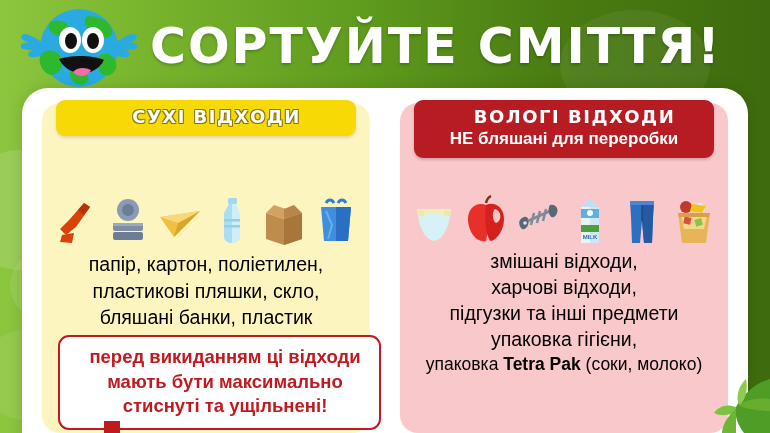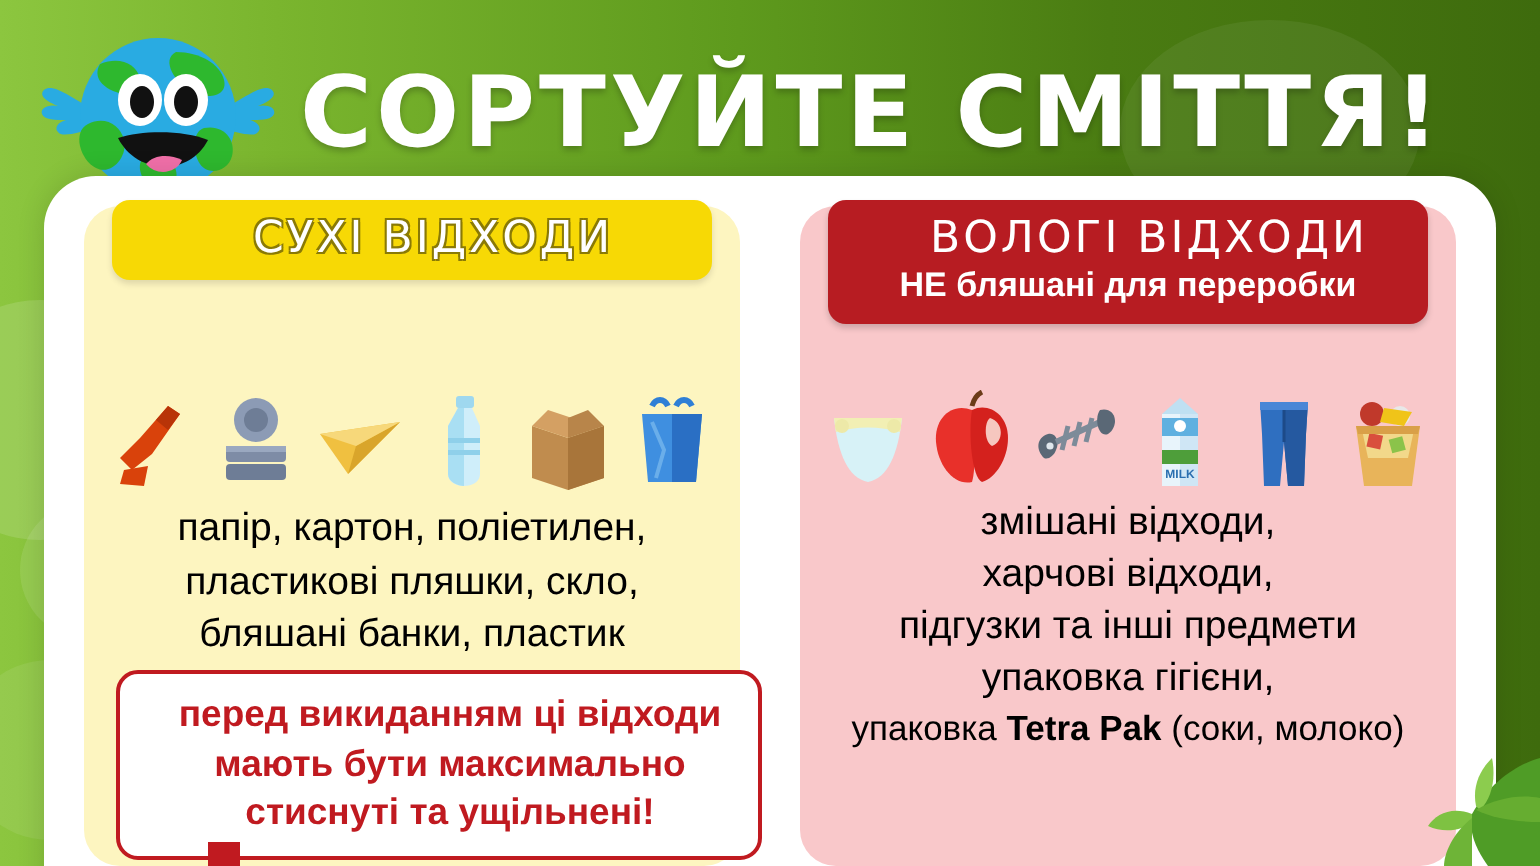--- a/index.html
+++ b/index.html
@@ -13,21 +13,21 @@
     background:linear-gradient(90deg,#8cc63f 0%,#7ab52e 18%,#5e9a1d 48%,#4a7c12 72%,#3e6b0d 100%);
   }
   
   .blob{position:absolute;border-radius:50%;background:rgba(255,255,255,0.13);pointer-events:none;}
   .b1{left:-40px;top:150px;width:120px;height:120px;}
   .b2{left:10px;top:250px;width:70px;height:70px;background:rgba(255,255,255,0.10);}
   .b3{left:-20px;top:330px;width:90px;height:90px;background:rgba(255,255,255,0.08);}
   .b4{right:60px;top:10px;width:150px;height:110px;background:rgba(255,255,255,0.06);}
 
   
-  .header{position:absolute;left:0;top:0;width:754px;height:92px;margin-top:10px;}
+  .header{position:absolute;left:0;top:0;width:754px;height:92px;}
   .mascot{position:absolute;left:18px;top:2px;width:122px;height:92px;}
   .title{
     position:absolute;left:150px;top:10px;width:610px;height:72px;
     display:flex;align-items:center;
     font-size:49px;font-weight:bold;color:#ffffff;
     letter-spacing:2px;line-height:1;
     font-family:"DejaVu Sans","Liberation Sans",sans-serif;
     text-shadow:0 2px 3px rgba(0,0,0,0.22);
     white-space:nowrap;
   }
@@ -42,21 +42,21 @@
   .columns{position:absolute;left:0;top:0;width:726px;height:360px;}
   .col{position:absolute;top:15px;width:328px;height:330px;border-radius:18px;}
   .col-dry{left:20px;background:#fdf5c0;}
   .col-wet{left:378px;background:#f9c8ca;}
 
   
   .banner{position:absolute;left:50%;transform:translateX(-50%);top:-3px;width:300px;border-radius:9px;text-align:center;padding:8px 0 9px 0;}
   .banner-dry{background:#f7d905;box-shadow:0 2px 3px rgba(0,0,0,0.12);}
   .banner-wet{background:#b71c22;box-shadow:0 2px 3px rgba(0,0,0,0.18);}
   .banner-title{
-    font-size:22px;font-weight:normal;color:#ffffff;letter-spacing:1.5px;line-height:1.05;
+    font-size:18px;font-weight:bold;color:#ffffff;letter-spacing:1.5px;line-height:1.05;
     font-family:"DejaVu Sans","Liberation Sans",sans-serif;white-space:nowrap;padding-left:21px;
   }
   .banner-dry .banner-title{text-shadow:-1px -1px 0 #8a7a05,1px -1px 0 #8a7a05,-1px 1px 0 #8a7a05,1px 1px 0 #8a7a05;}
   .banner-sub{
     margin-top:3px;font-size:17px;font-weight:bold;color:#ffffff;line-height:1.1;white-space:nowrap;
   }
   .banner-dry .banner-sub{text-shadow:-1px -1px 0 #8a7a05,1px -1px 0 #8a7a05,-1px 1px 0 #8a7a05,1px 1px 0 #8a7a05;}
 
   
   .icons{position:absolute;left:0;top:86px;width:328px;height:58px;display:flex;align-items:flex-end;justify-content:space-around;padding:0 8px;box-sizing:border-box;}

